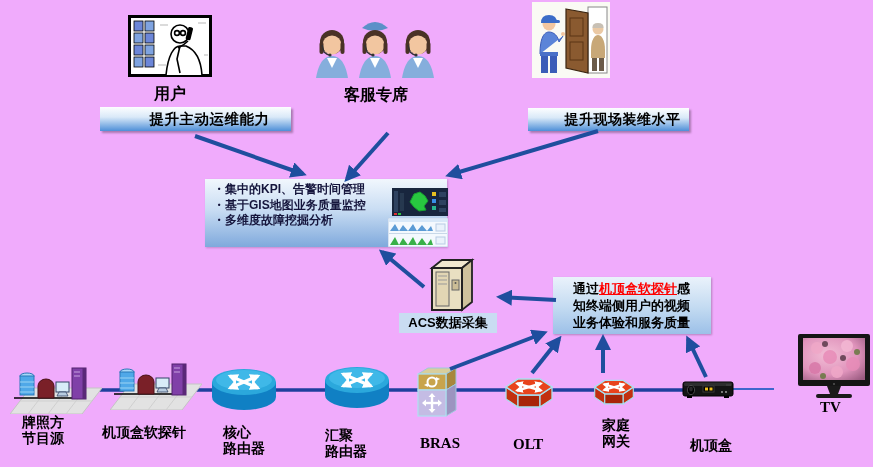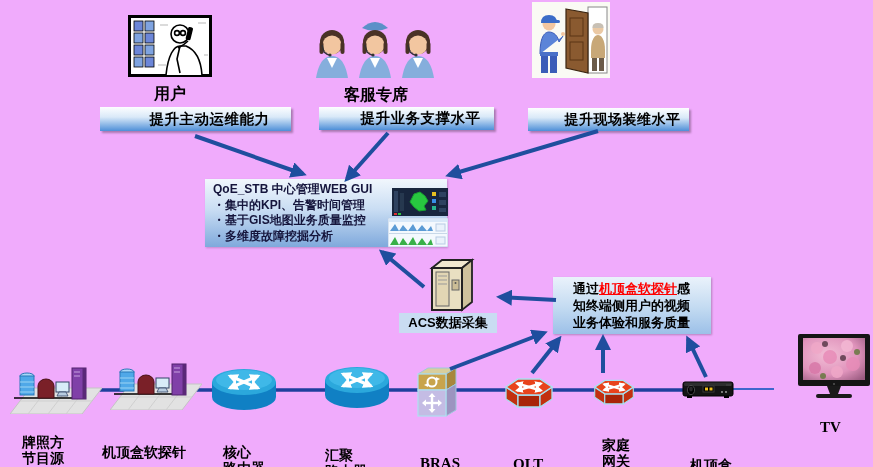--- a/index.html
+++ b/index.html
@@ -25,21 +25,21 @@
     line-height:15.5px;color:#15153C;white-space:nowrap;}
   .probe-box{
     background:linear-gradient(180deg,#EAF2FB 0%,#C2DAF1 55%,#9CC0E8 100%);
     box-shadow:1px 1px 2px rgba(0,0,0,.25);
     font-size:13px;font-weight:bold;line-height:17px;padding:3px 20px;width:118px;
   }
   .probe-red{color:#FF0000;text-decoration:underline;}
   .acs-label{
     background:#C9DCF2;font-size:13px;font-weight:bold;display:flex;align-items:center;justify-content:center;
   }
-  .chain-label{font-weight:bold;font-size:14px;line-height:16px;white-space:nowrap;margin-top:20px;}
+  .chain-label{font-weight:bold;font-size:14px;line-height:16px;white-space:nowrap;}
   .serif-label{font-family:"Liberation Serif","DejaVu Serif",serif;font-weight:bold;font-size:15px;}
 </style>
 </head>
 <body>
 
 <div id="canvas">
 
   <svg class="layer" width="873" height="467">
     <line x1="62" y1="390" x2="732" y2="390" stroke="#1F3F9E" stroke-width="3.5"></line>
     <line x1="732" y1="389" x2="774" y2="389" stroke="#3E66CC" stroke-width="2"></line>
@@ -111,21 +111,20 @@
           <circle cx="22" cy="25" r="9.5" fill="#F2C6A0"></circle>
           <rect x="9.5" y="22" width="4" height="12" rx="2" fill="#4A3226"></rect>
           <rect x="30.5" y="22" width="4" height="12" rx="2" fill="#4A3226"></rect>
           <path d="M12,25 L14,32 Q17,35 20,35" fill="none" stroke="#333" stroke-width="1.4"></path>
           <circle cx="20" cy="35" r="1.6" fill="#333"></circle>
         </g>
       </g>
     </svg>
   </div>
   <div class="abs grp-label" style="left:320px;top:85px;width:112px;font-size:16px;">客服专席</div>
-  <div class="abs banner" style="left:319px;top:107px;width:147px;height:23px;">提升业务支撑水平</div>
 
   <div class="abs" style="left:532px;top:2px;">
     <svg width="78" height="76" viewBox="0 0 78 76">
       <rect x="0" y="0" width="78" height="76" fill="#FAFAF4"></rect>
 
       <rect x="56" y="5" width="19" height="66" fill="#FFFFFF" stroke="#888" stroke-width="1"></rect>
       <polygon points="34,7 56,11 56,71 34,66" fill="#8A5A30" stroke="#3A2410" stroke-width="1.2"></polygon>
       <rect x="38" y="16" width="13" height="18" fill="none" stroke="#5A3414" stroke-width="1"></rect>
       <rect x="38" y="40" width="13" height="18" fill="none" stroke="#5A3414" stroke-width="1"></rect>
 
@@ -142,21 +141,20 @@
       <rect x="8" y="50" width="18" height="4" fill="#4A70C8"></rect>
       <rect x="9" y="54" width="7" height="17" fill="#3B5CB8"></rect>
       <rect x="18" y="54" width="7" height="17" fill="#3B5CB8"></rect>
       <circle cx="31" cy="32" r="2" fill="#F2C6A0"></circle>
     </svg>
   </div>
   <div class="abs banner" style="left:528px;top:108px;width:133px;height:23px;font-size:14px;">提升现场装维水平</div>
 
   <div class="abs qoe-box" style="left:205px;top:179px;width:242px;height:68px;">
     <div class="qoe-text">
-      <div>QoE_STB 中心管理WEB GUI</div>
       <div>・集中的KPI、告警时间管理</div>
       <div>・基于GIS地图业务质量监控</div>
       <div>・多维度故障挖掘分析</div>
     </div>
     <div class="abs" style="left:187px;top:9px;">
       <svg width="56" height="28" viewBox="0 0 56 28">
         <rect width="56" height="28" fill="#18263E"></rect>
         <rect x="2" y="3" width="4" height="21" fill="#2E4260"></rect>
         <rect x="8" y="5" width="4" height="18" fill="#26384F"></rect>
         <path d="M22,6 L28,4 L33,8 L36,13 L32,18 L34,22 L27,23 L22,19 L18,14 L20,10 Z" fill="#28C840" stroke="#18A030"></path>

